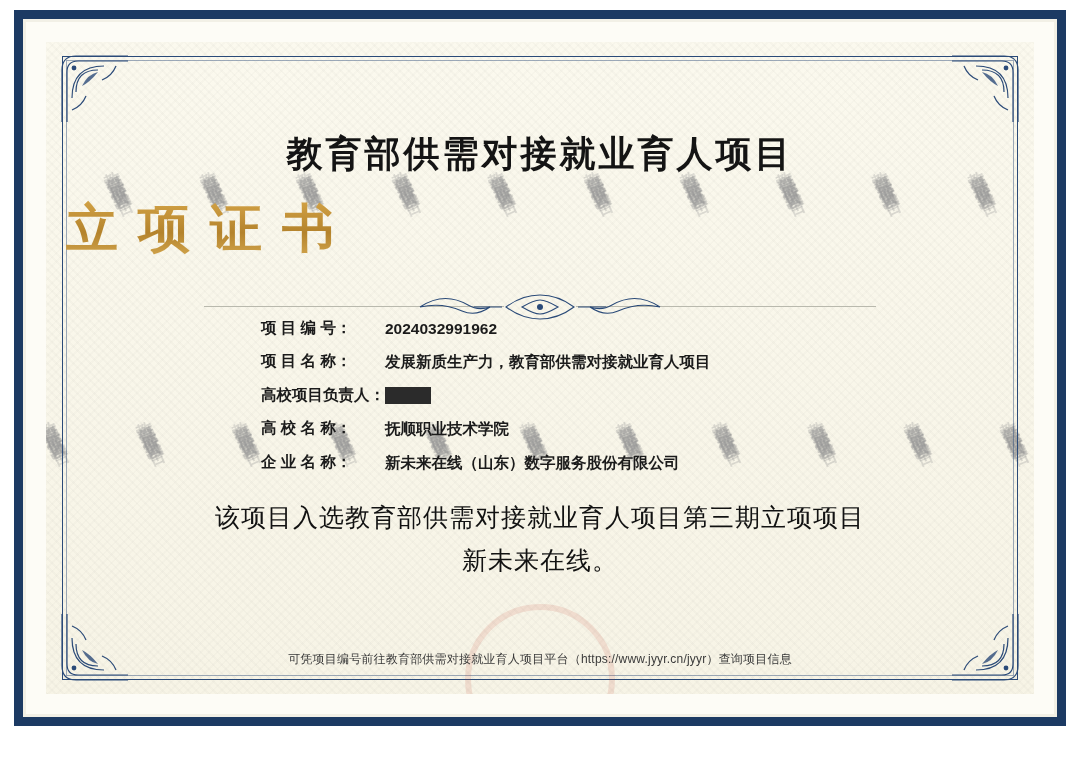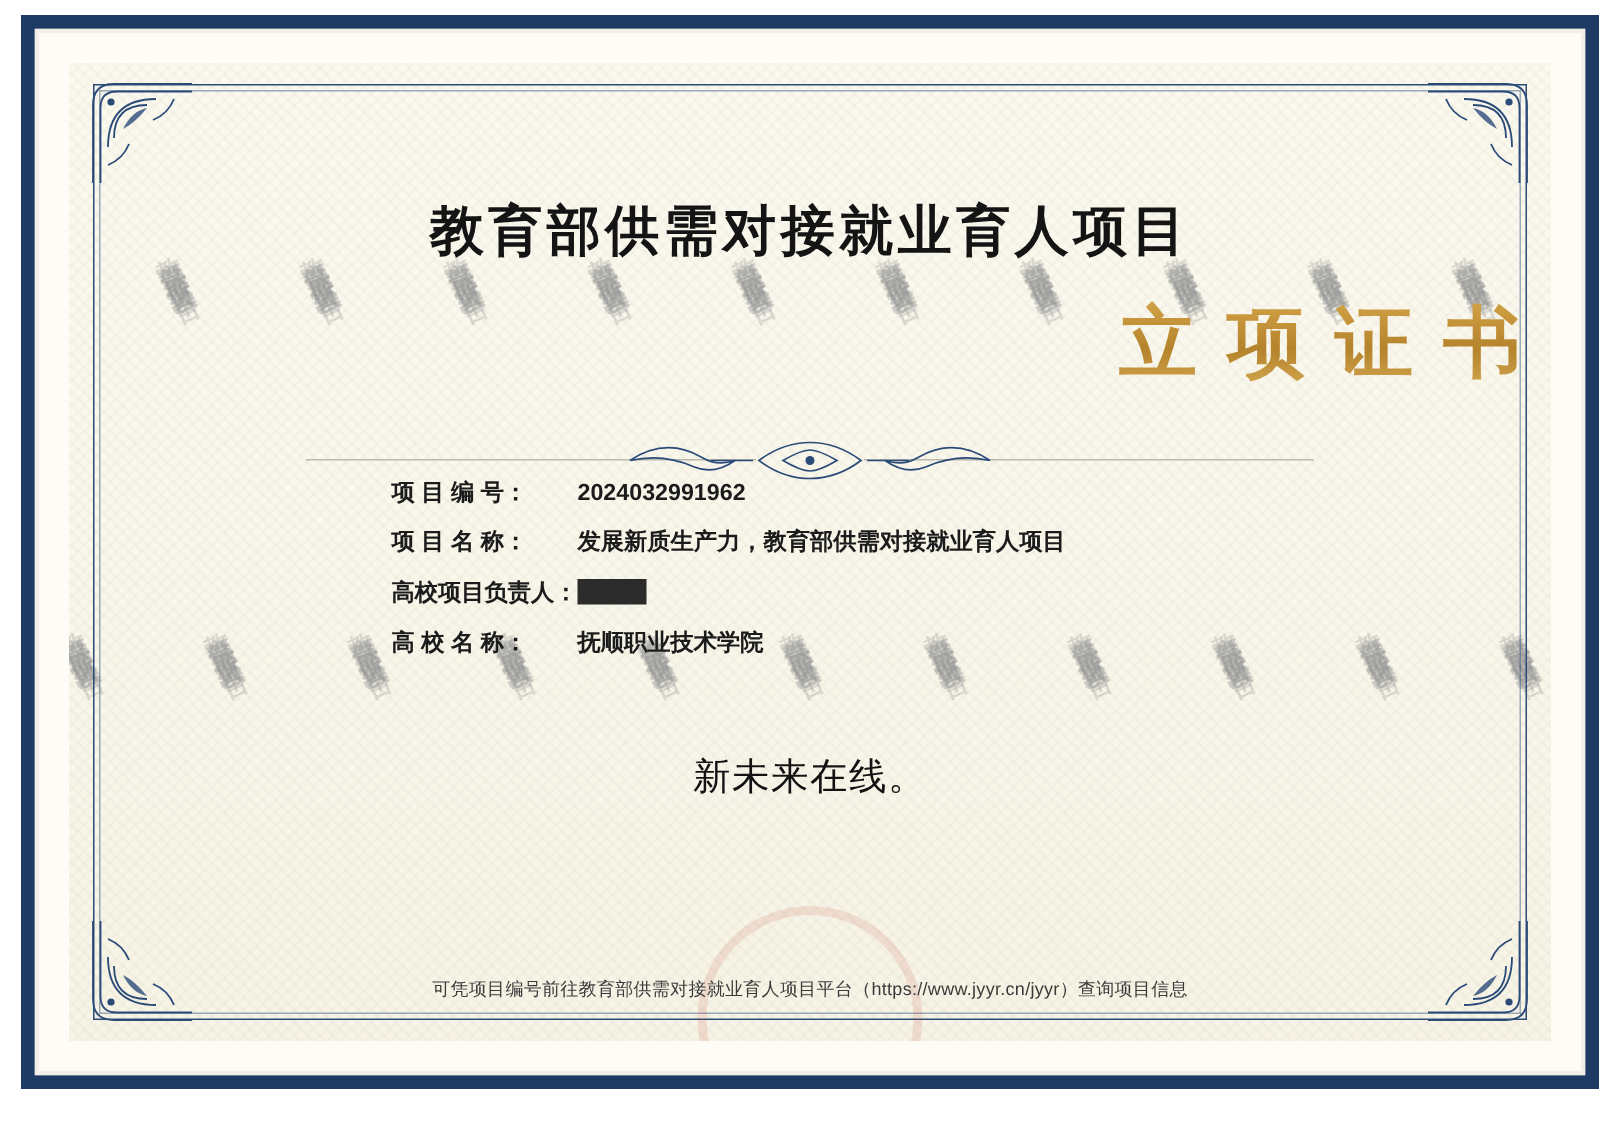--- a/index.html
+++ b/index.html
@@ -115,21 +115,21 @@
     font-weight: bold;
     font-size: 36px;
     letter-spacing: 3px;
     color: #141414;
   }
 
   .title-sub {
     position: absolute;
     top: 152px;
     left: 0; right: 0;
-    text-align: right;
+    text-align: left;
     font-family: "DejaVu Serif", "Liberation Serif", serif;
     font-weight: bold;
     font-size: 52px;
     letter-spacing: 20px;
     text-indent: 20px;
     background: linear-gradient(#d8a84a, #b4832c 55%, #d9ad55);
     -webkit-background-clip: text;
     background-clip: text;
     color: #b4832c;
     -webkit-text-fill-color: transparent;
@@ -376,23 +376,28 @@
         <div class="field-row">
           <div class="field-label">高校项目负责人：</div>
           <div class="field-value">
             <span class="redacted"></span>
           </div>
         </div>
         <div class="field-row">
           <div class="field-label">高 校 名 称：</div>
           <div class="field-value">抚顺职业技术学院</div>
         </div>
+        <div class="field-row">
+          <div class="field-label">企 业 名 称：</div>
+          <div class="field-value">新未来在线（山东）数字服务股份有限公司</div>
+        </div>
       </div>
 
       <div class="statement">
+        <div>该项目入选教育部供需对接就业育人项目第三期立项项目</div>
         <div>新未来在线。</div>
       </div>
 
 
       <div class="footnote">可凭项目编号前往教育部供需对接就业育人项目平台（https://www.jyyr.cn/jyyr）查询项目信息</div>
 
     </div>
   </div>
 </div>
 

